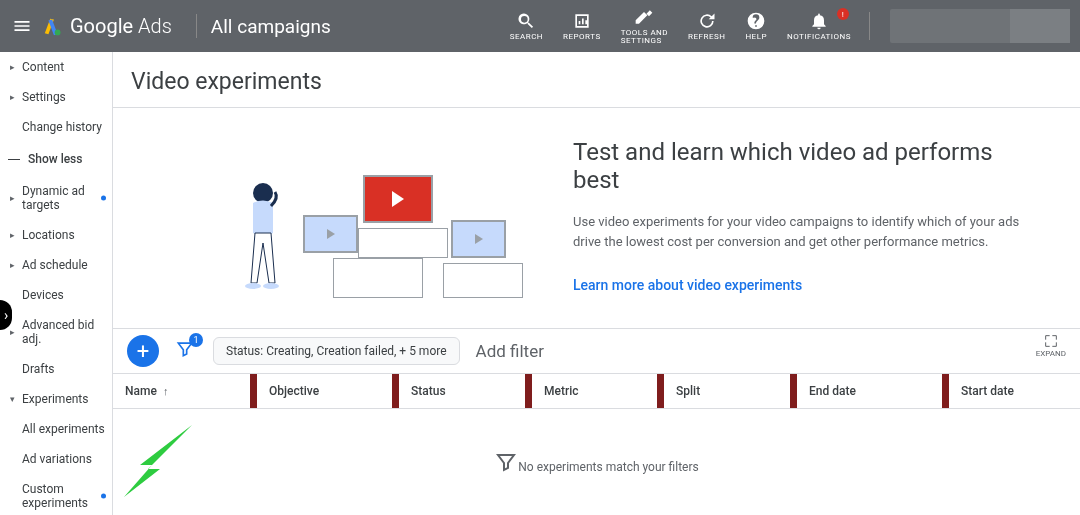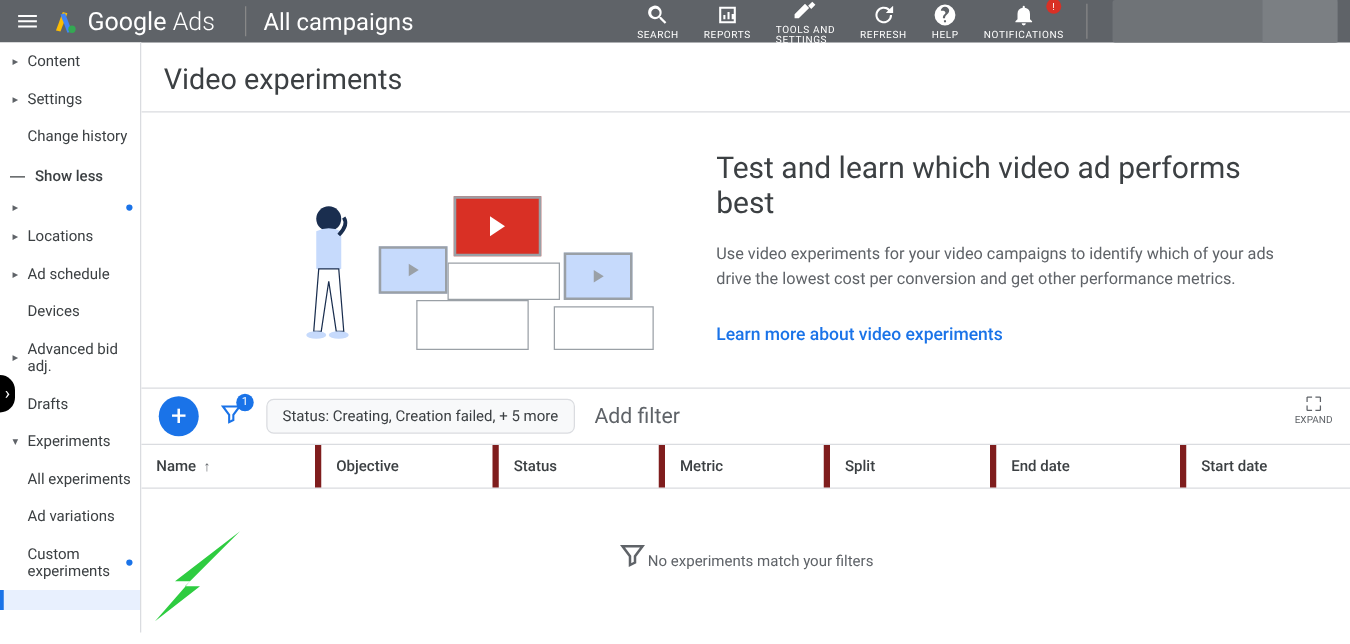--- a/index.html
+++ b/index.html
@@ -1,17 +1,17 @@
 <!DOCTYPE html>
 <html><head>
 <meta charset="utf-8">
 <style>
   * { box-sizing: border-box; margin: 0; padding: 0; font-family: 'Roboto', Arial, sans-serif; }
   body { width: 1080px; height: 515px; overflow: hidden; background: #fff; position: relative; }
-  .header { height: 34px; background: #5f6368; display: flex; align-items: center; padding: 0 10px; color: #fff; }
+  .header { height: 52px; background: #5f6368; display: flex; align-items: center; padding: 0 10px; color: #fff; }
   .header .menu-icon { width: 24px; height: 24px; display:flex; align-items:center; justify-content:center; cursor:pointer; margin-right:8px;}
   .header .logo { display:flex; align-items:center; margin-right:10px; }
   .header .logo-text { font-size: 20px; font-weight: 400; color:#fff; margin-left:6px;}
   .header .logo-text .ads { font-weight:300; }
   .header .divider { width:1px; height:24px; background:#888; margin:0 14px; }
   .header .page-context { font-size: 19px; color:#fff; }
   .header .spacer { flex:1; }
   .header .tools { display:flex; align-items:center; }
   .header .tool { display:flex; flex-direction:column; align-items:center; justify-content:center; color:#fff; font-size:8px; letter-spacing:0.5px; margin:0 10px; cursor:pointer; position:relative;}
   .header .tool svg { width:20px; height:20px; fill:#fff; margin-bottom:2px;}
@@ -43,21 +43,21 @@
   .fab { width:32px; height:32px; background:#1a73e8; border-radius:50%; color:#fff; display:flex; align-items:center; justify-content:center; font-size:22px; cursor:pointer; margin-right:16px;}
   .filter-icon { position:relative; margin-right:18px; cursor:pointer; }
   .filter-icon svg { width:20px; height:20px; fill:none; stroke:#1a73e8; stroke-width:2;}
   .filter-icon .badge { position:absolute; top:-6px; right:-8px; width:14px; height:14px; background:#1a73e8; color:#fff; border-radius:50%; font-size:9px; display:flex; align-items:center; justify-content:center;}
   .status-chip { border:1px solid #dadce0; background:#f8f9fa; border-radius:6px; padding:6px 12px; font-size:12px; color:#3c4043; margin-right:16px;}
   .add-filter { color:#5f6368; font-size:17px; cursor:pointer;}
   .toolbar .right-tools { position:absolute; right:14px; top:4px; display:flex; flex-direction:column; align-items:center; cursor:pointer;}
   .toolbar .right-tools svg { width:16px; height:16px; stroke:#5f6368; fill:none; stroke-width:1.5;}
   .toolbar .right-tools .lbl { font-size:8px; color:#5f6368; text-transform:uppercase;}
   .table-head { display:flex; border-bottom:1px solid #dadce0; background:#fff;}
-  .table-head .col { padding:10px 12px; font-size:12px; color:#3c4043; font-weight:500; border-right:5px solid #7f1d1d;}
+  .table-head .col { padding:10px 12px; font-size:12px; color:#3c4043; font-weight:500; border-right:7px solid #7f1d1d;}
   .table-head .col:last-child { border-right:none;}
   .empty-state { flex:1; display:flex; flex-direction:row; align-items:center; justify-content:center; color:#5f6368;}
   .empty-state svg { width:24px; height:24px; stroke:#5f6368; fill:none; stroke-width:2; margin-bottom:10px;}
   .empty-state .msg { font-size:12px;}
   
   .green-arrow { position:absolute; left:116px; top:421px; width:80px; height:80px; z-index:10; pointer-events:none;}
   
   .ill-person { position:absolute; left:20px; bottom:0; width:60px; height:120px;}
   .ill-box { position:absolute; background:#fff; border:1px solid #9aa0a6;}
   .ill-screen { position:absolute; background:#c6dafc; border:2px solid #9aa0a6; display:flex; align-items:center; justify-content:center;}
@@ -141,20 +141,21 @@
     <div class="item">
         <span class="caret">▸</span>
         <span>Settings</span>
       </div>
     <div class="item">
         <span>Change history</span>
       </div>
     <div class="showless"><span>Show less</span></div>
     <div class="item">
         <span class="caret">▸</span>
+        <span>Dynamic ad targets</span>
         <span class="dot"></span>
       </div>
     <div class="item">
         <span class="caret">▸</span>
         <span>Locations</span>
       </div>
     <div class="item">
         <span class="caret">▸</span>
         <span>Ad schedule</span>
       </div>

